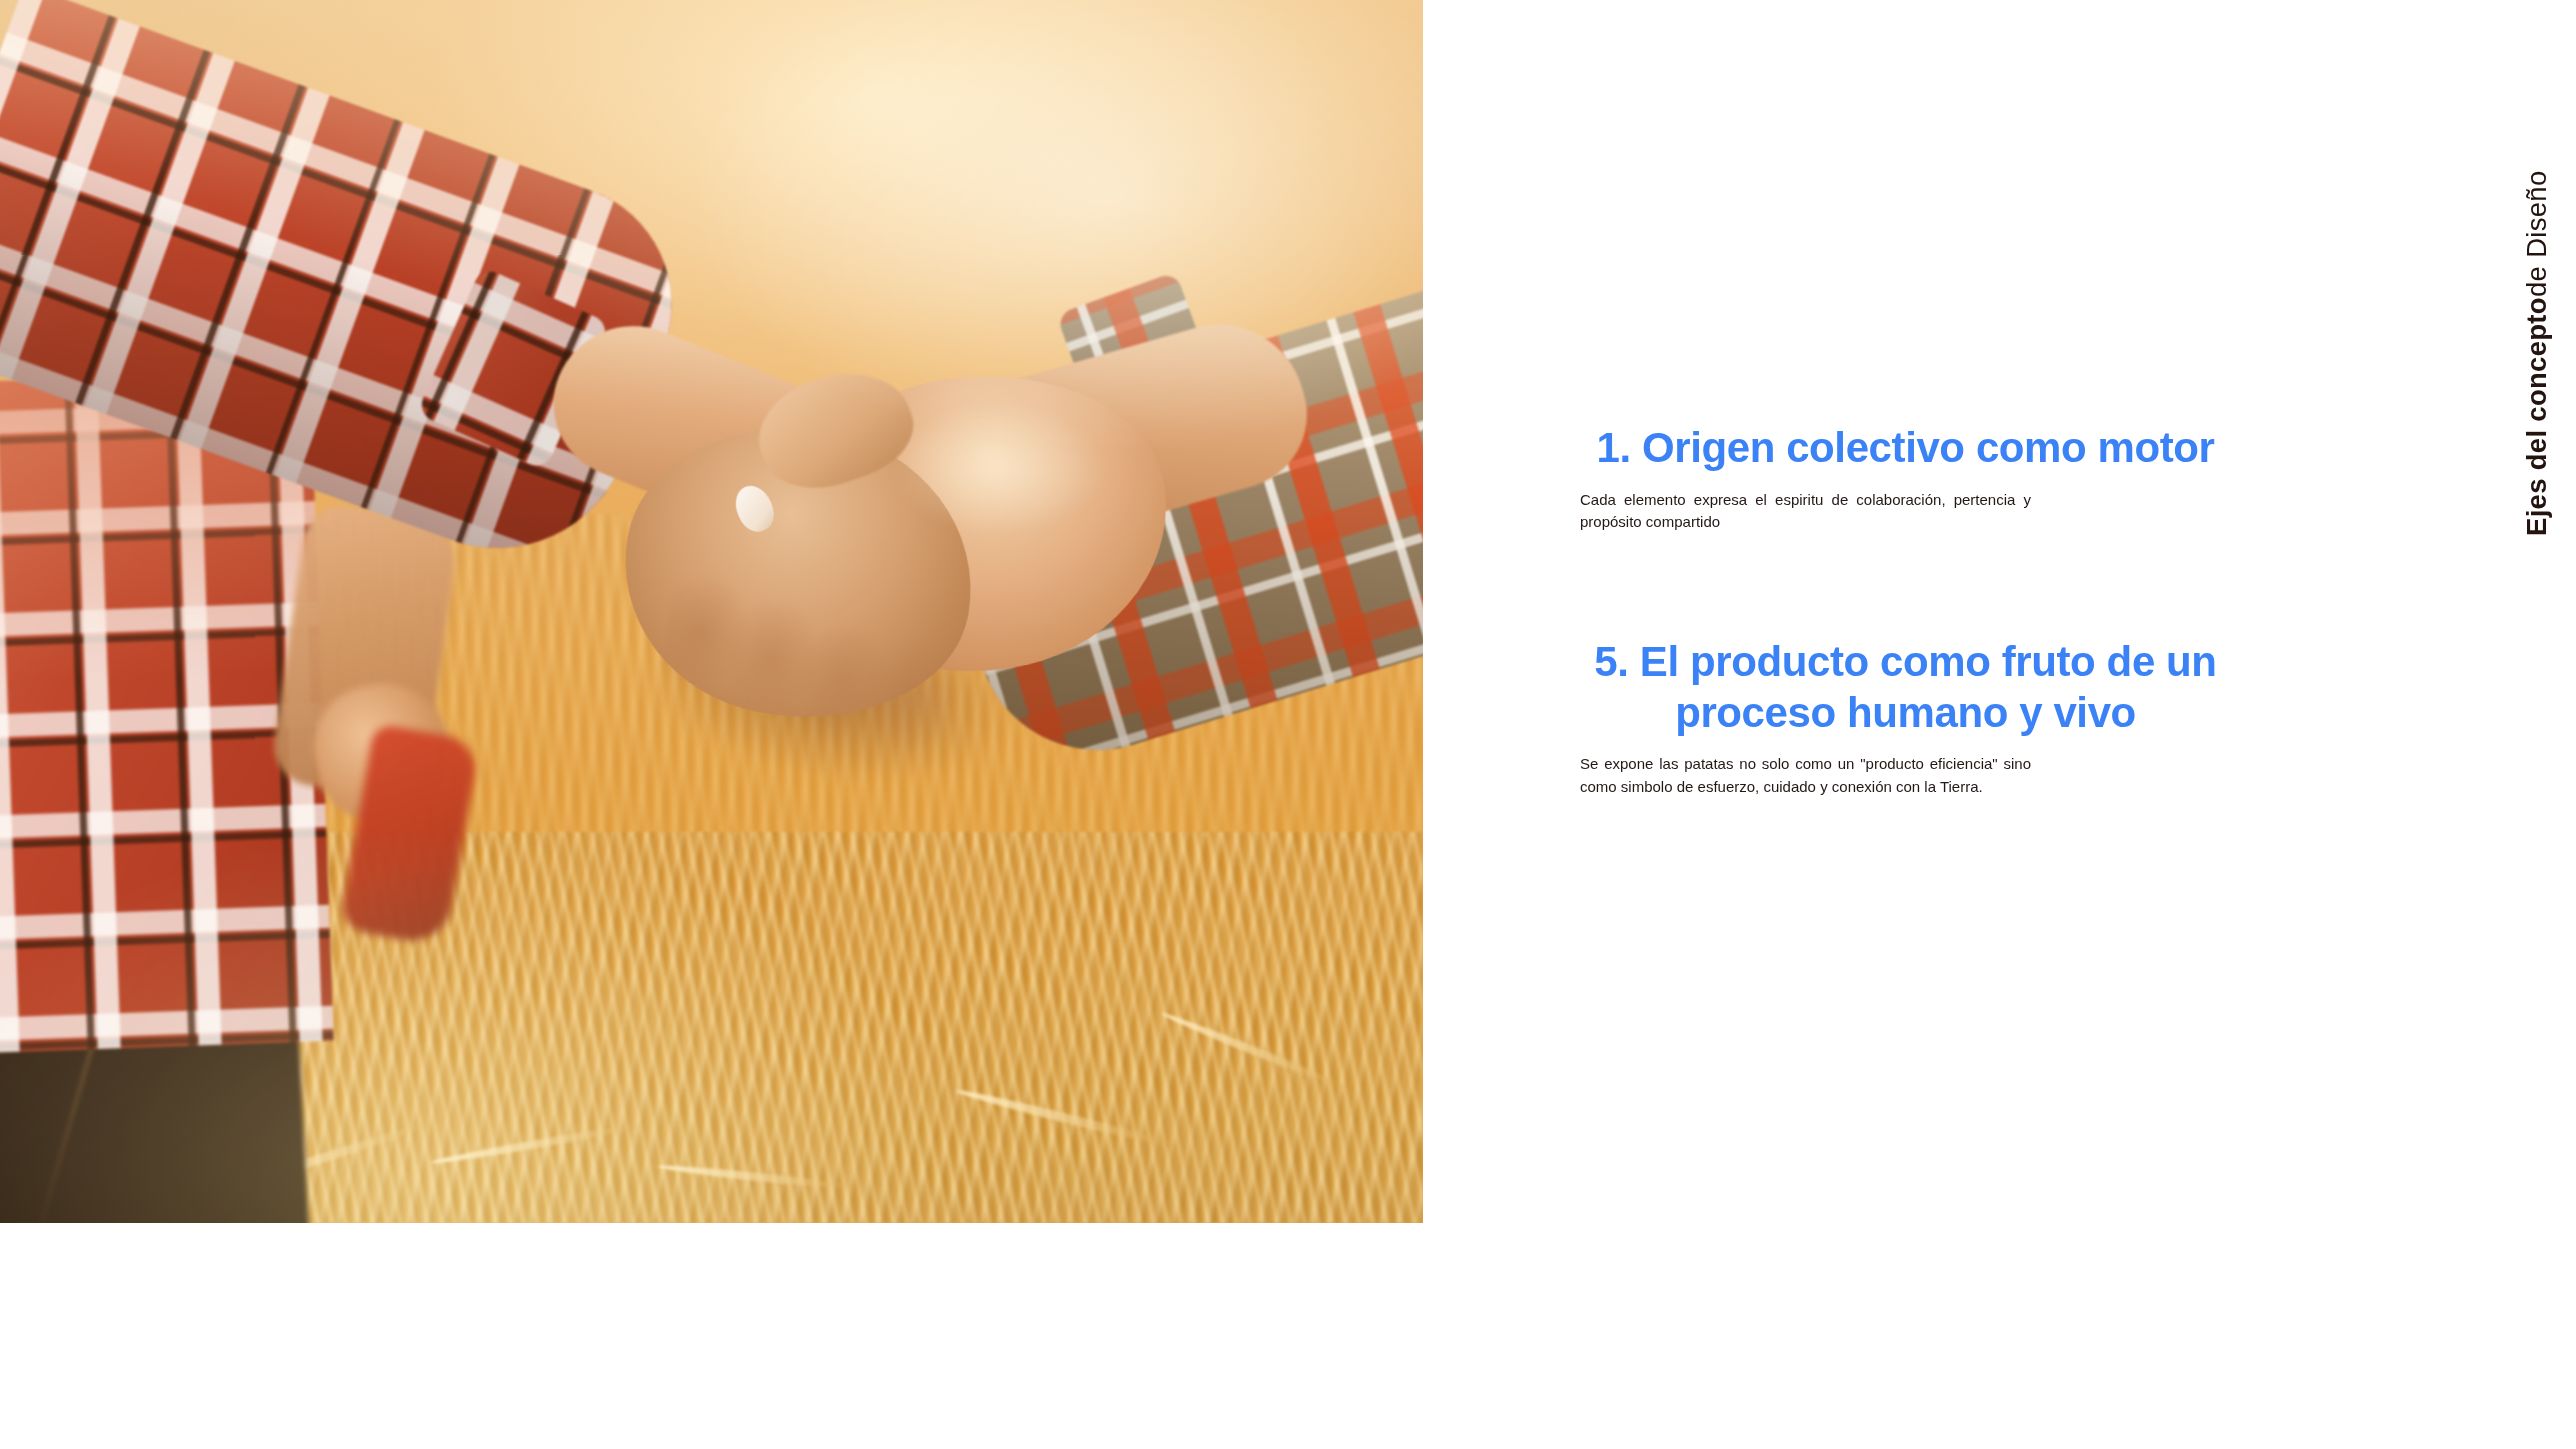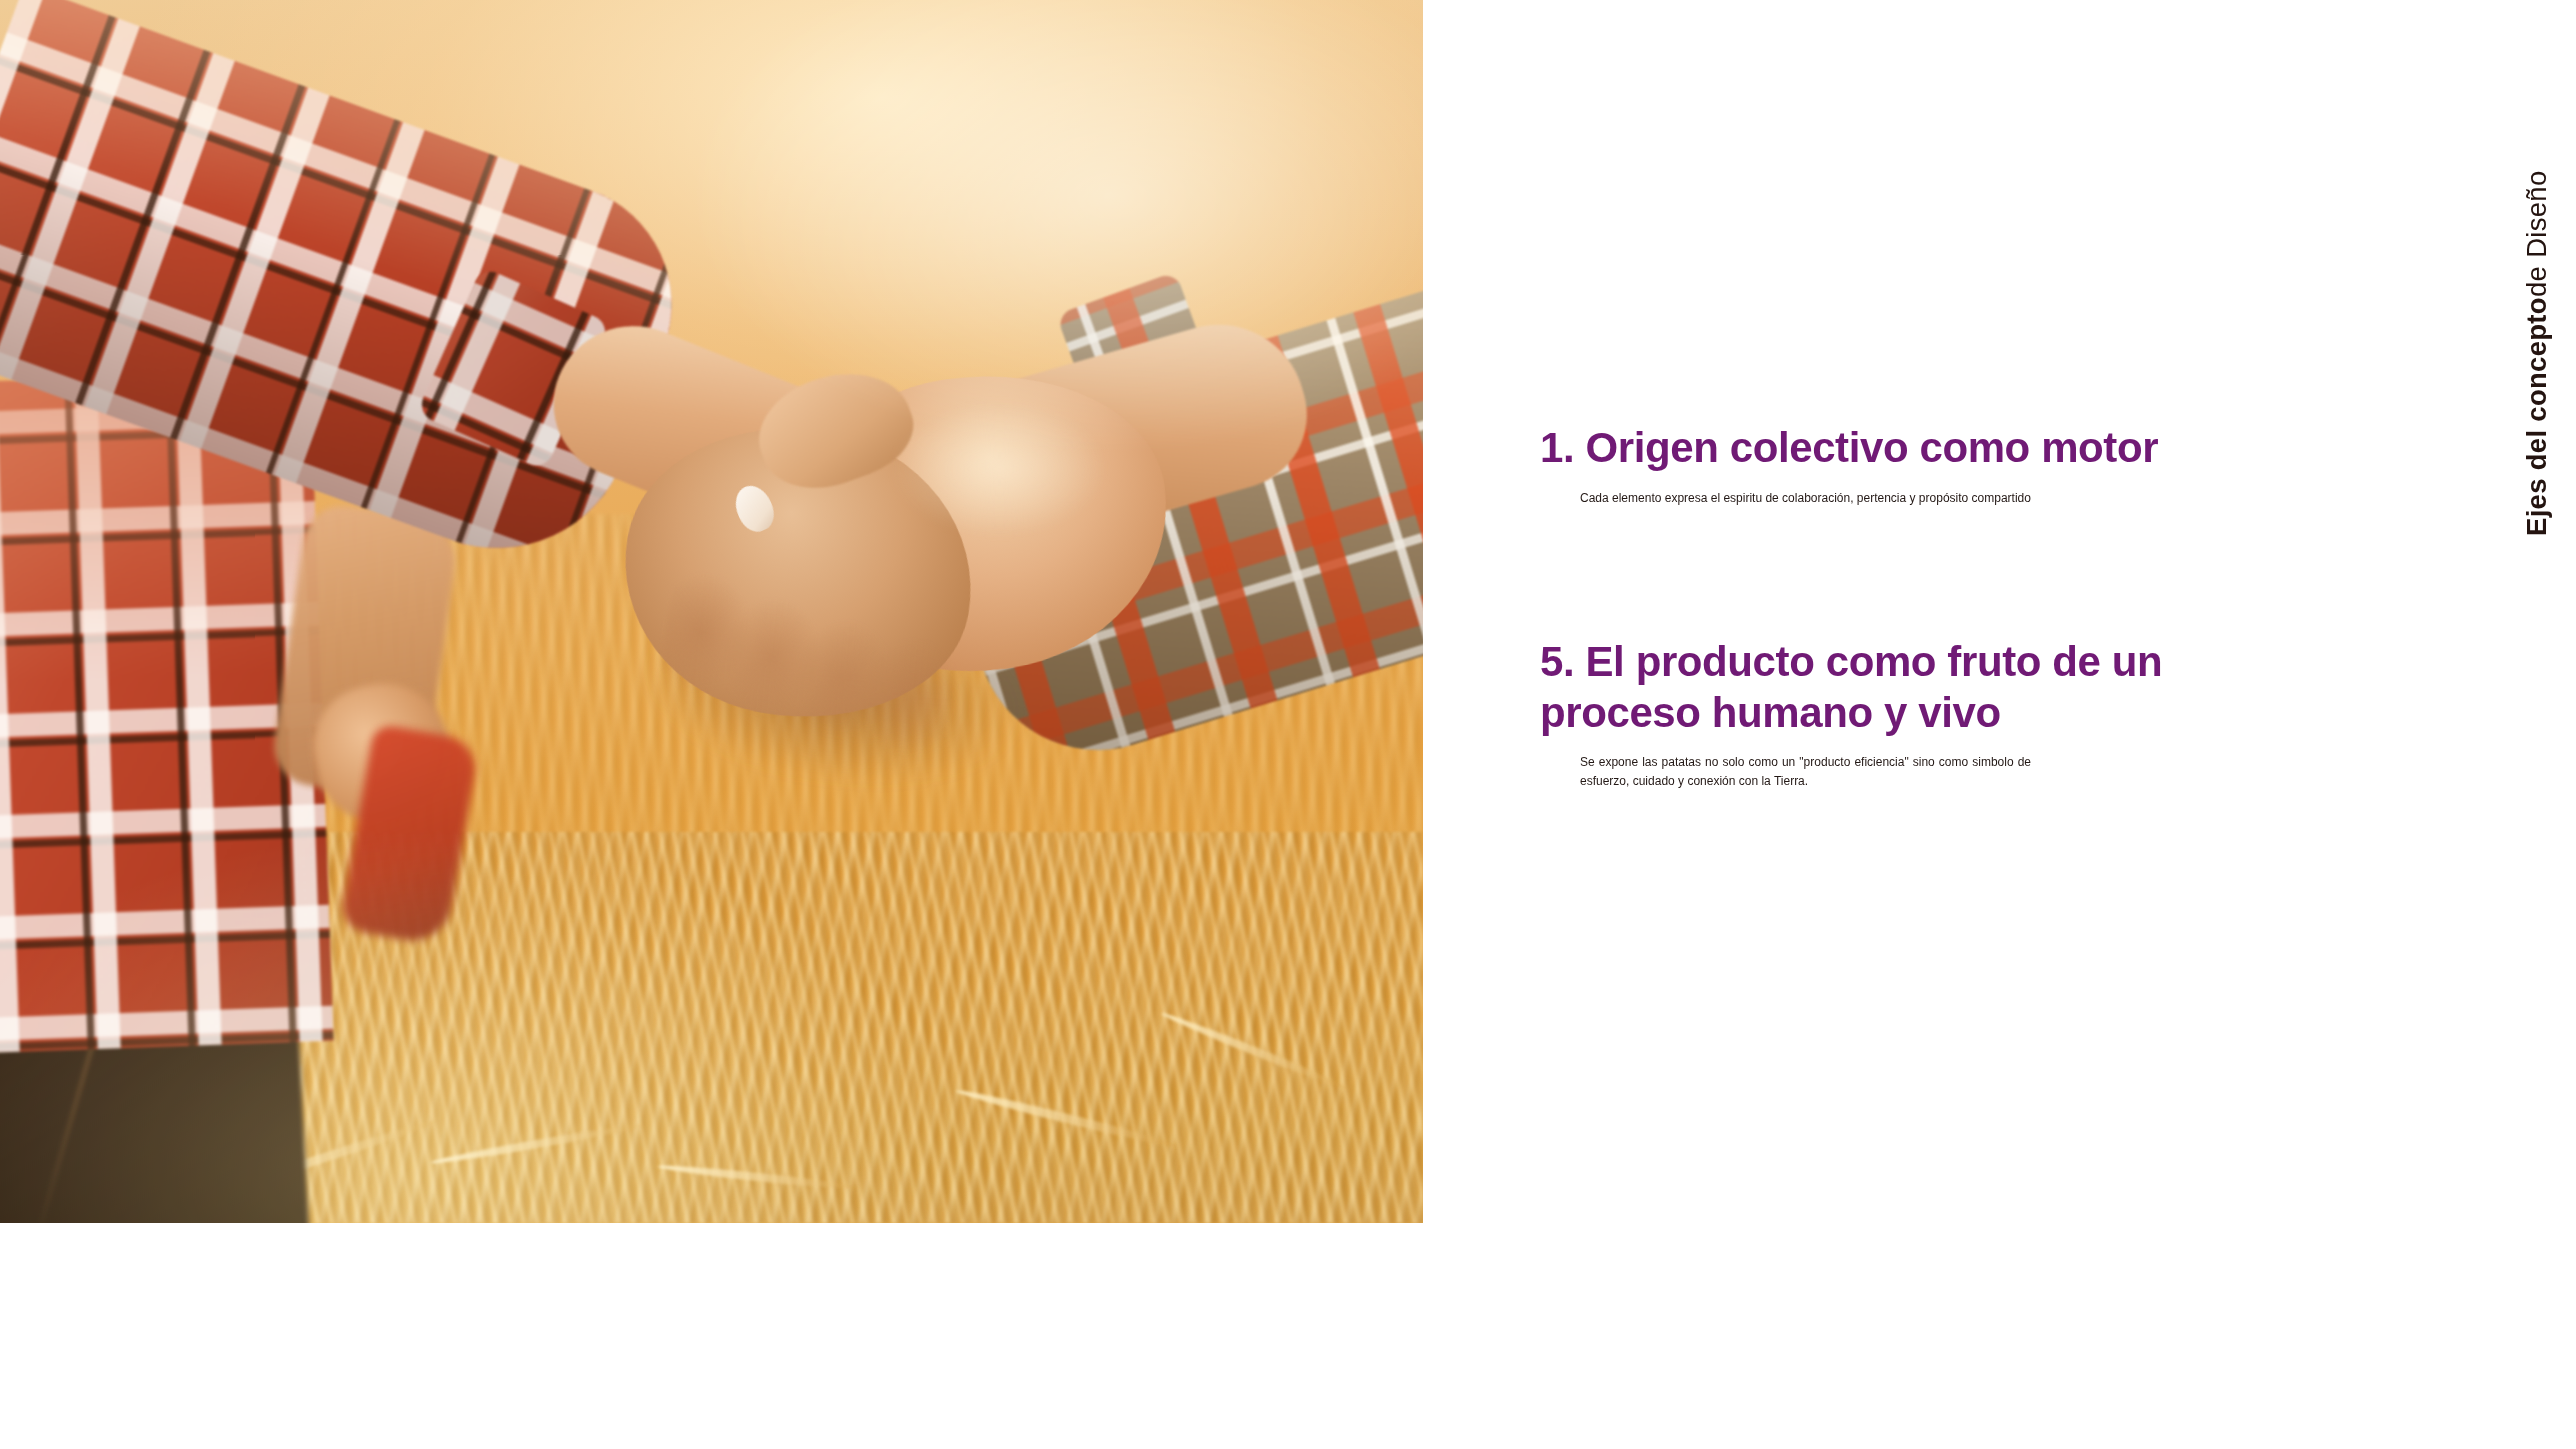--- a/index.html
+++ b/index.html
@@ -366,31 +366,32 @@
   .block-1 { top:423px; }
   .block-2 { top:637px; }
   .block-3 { top:919px; }
 
   .heading {
     font-family:"Liberation Sans", sans-serif;
     font-weight:700;
     font-size:42px;
     line-height:1.21;
     letter-spacing:-0.4px;
-    color:#701a75;
+    color:#3b82f6;
     white-space:pre-line;
+    text-align:center;
   }
 
   .body-text {
     margin-top:14.8px;
     margin-left:40px;
     width:451px;
     font-family:"Liberation Sans", sans-serif;
     font-weight:400;
-    font-size:12px;
+    font-size:15px;
     line-height:1.52;
     color:#231815;
     text-align:justify;
     text-justify:inter-word;
     white-space:pre-line;
   }
 
   
   .side-label {
     position:absolute;

